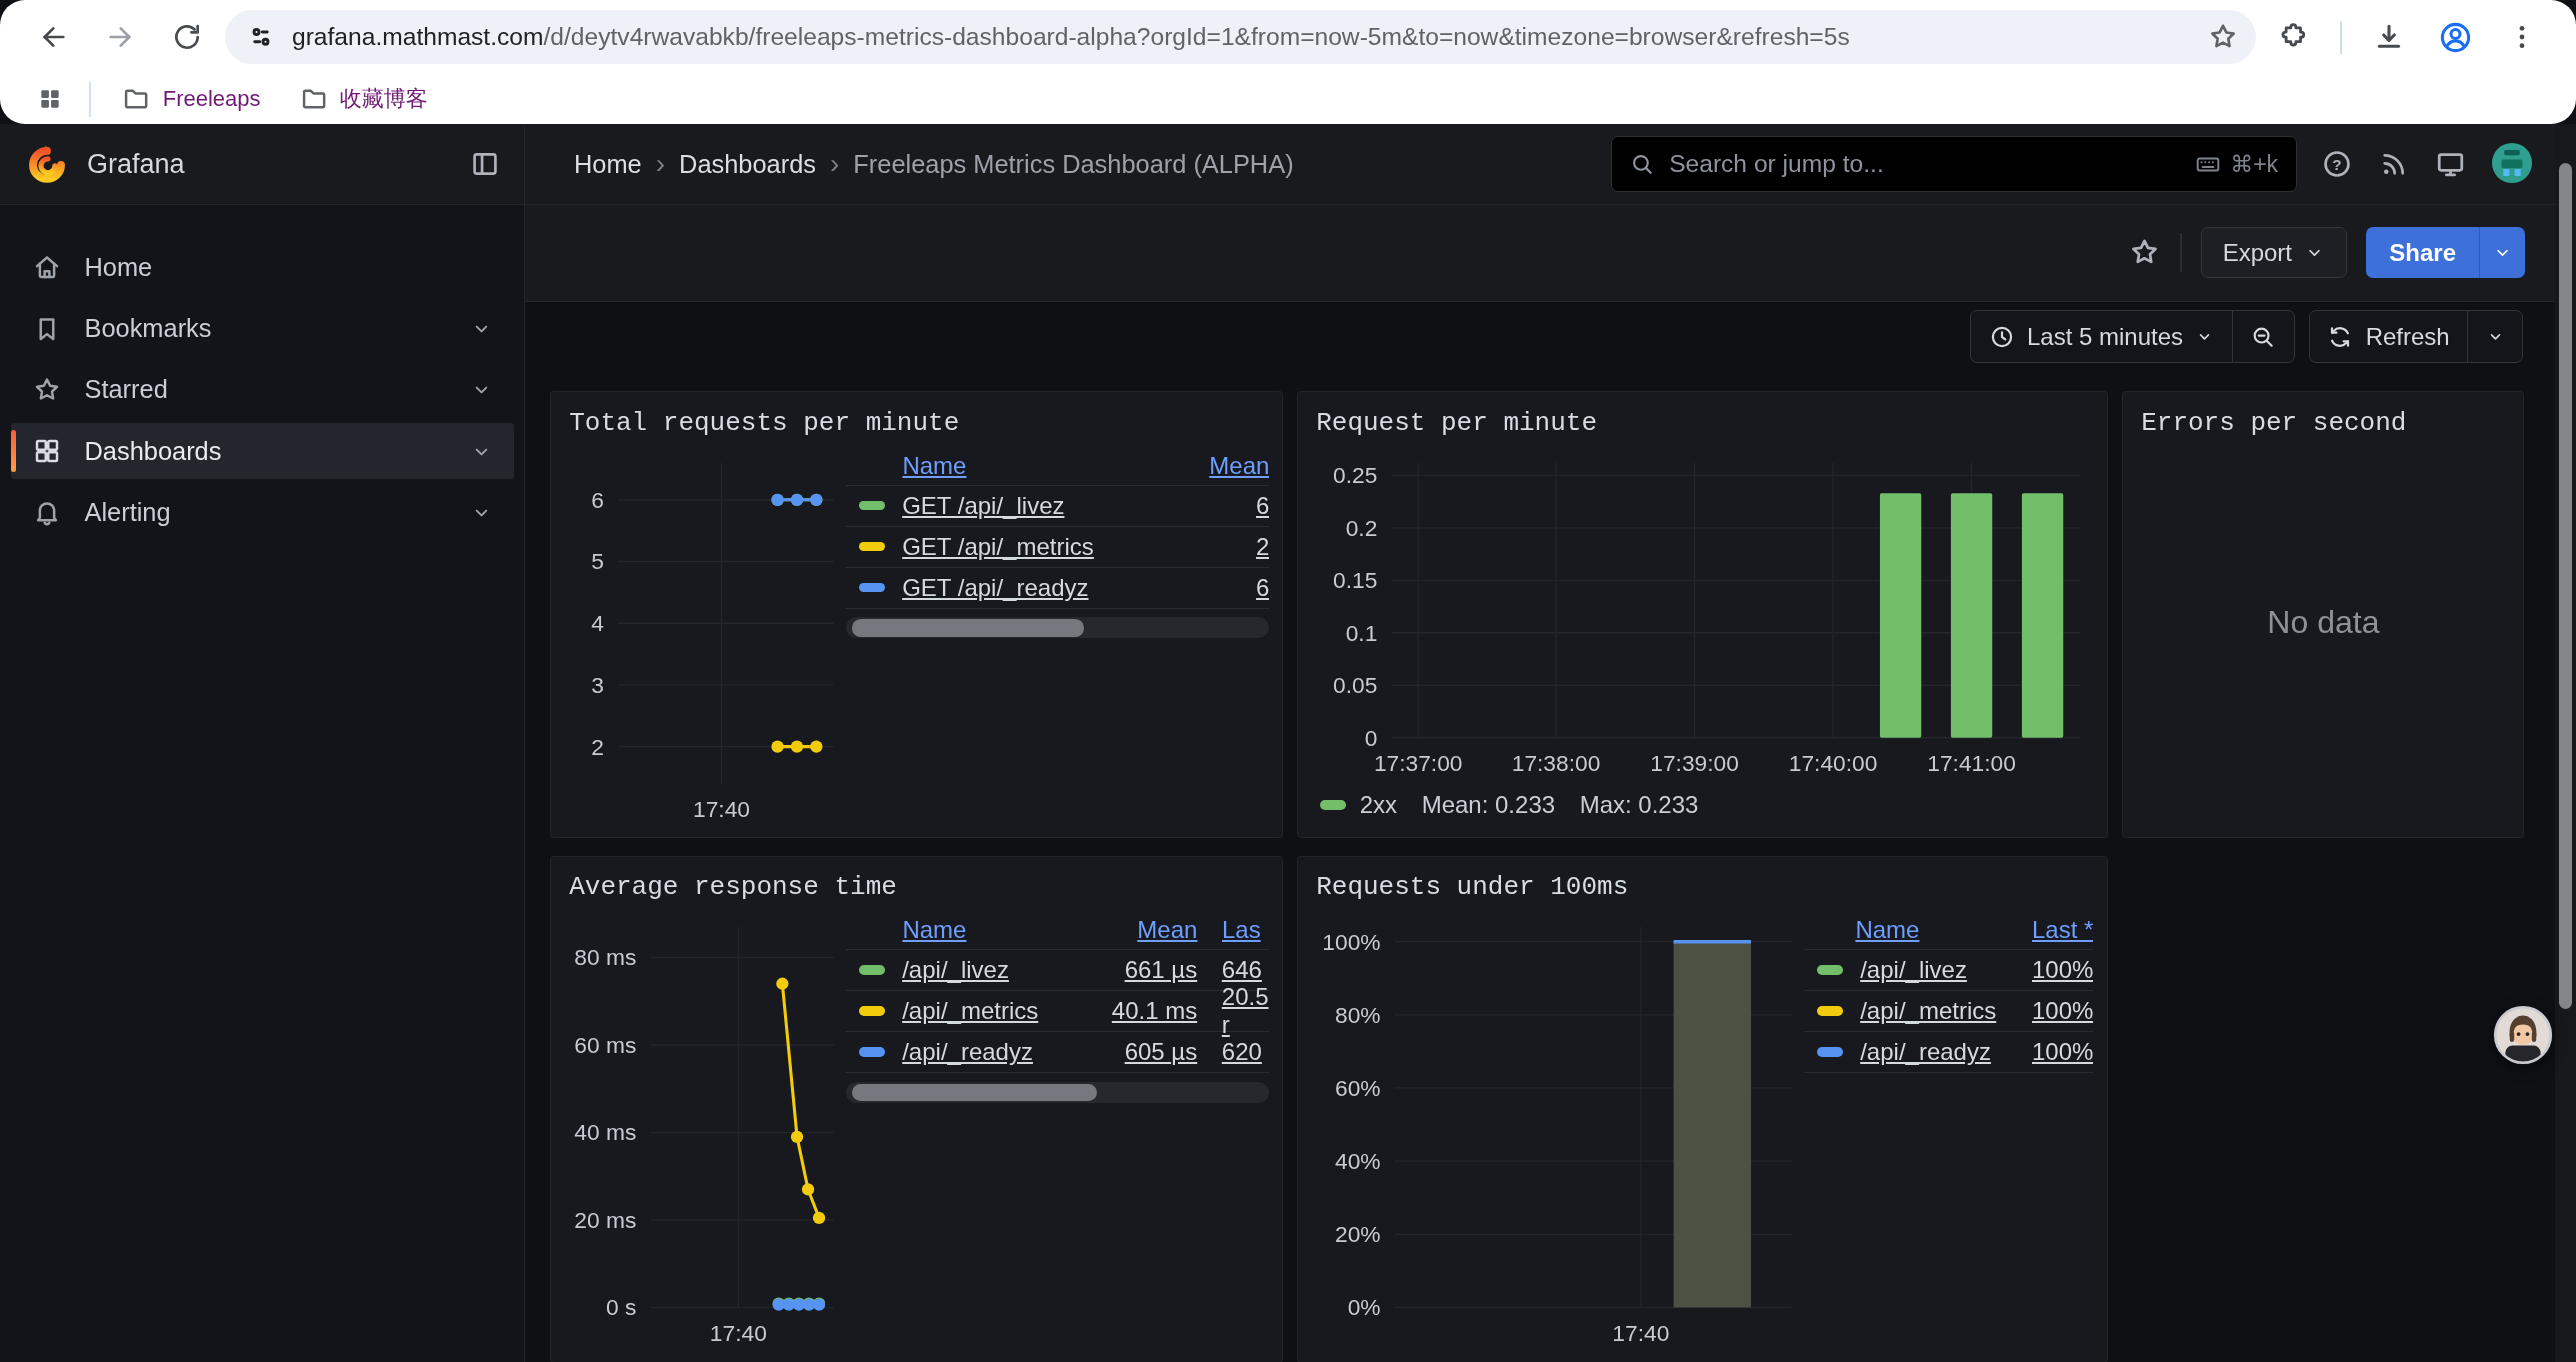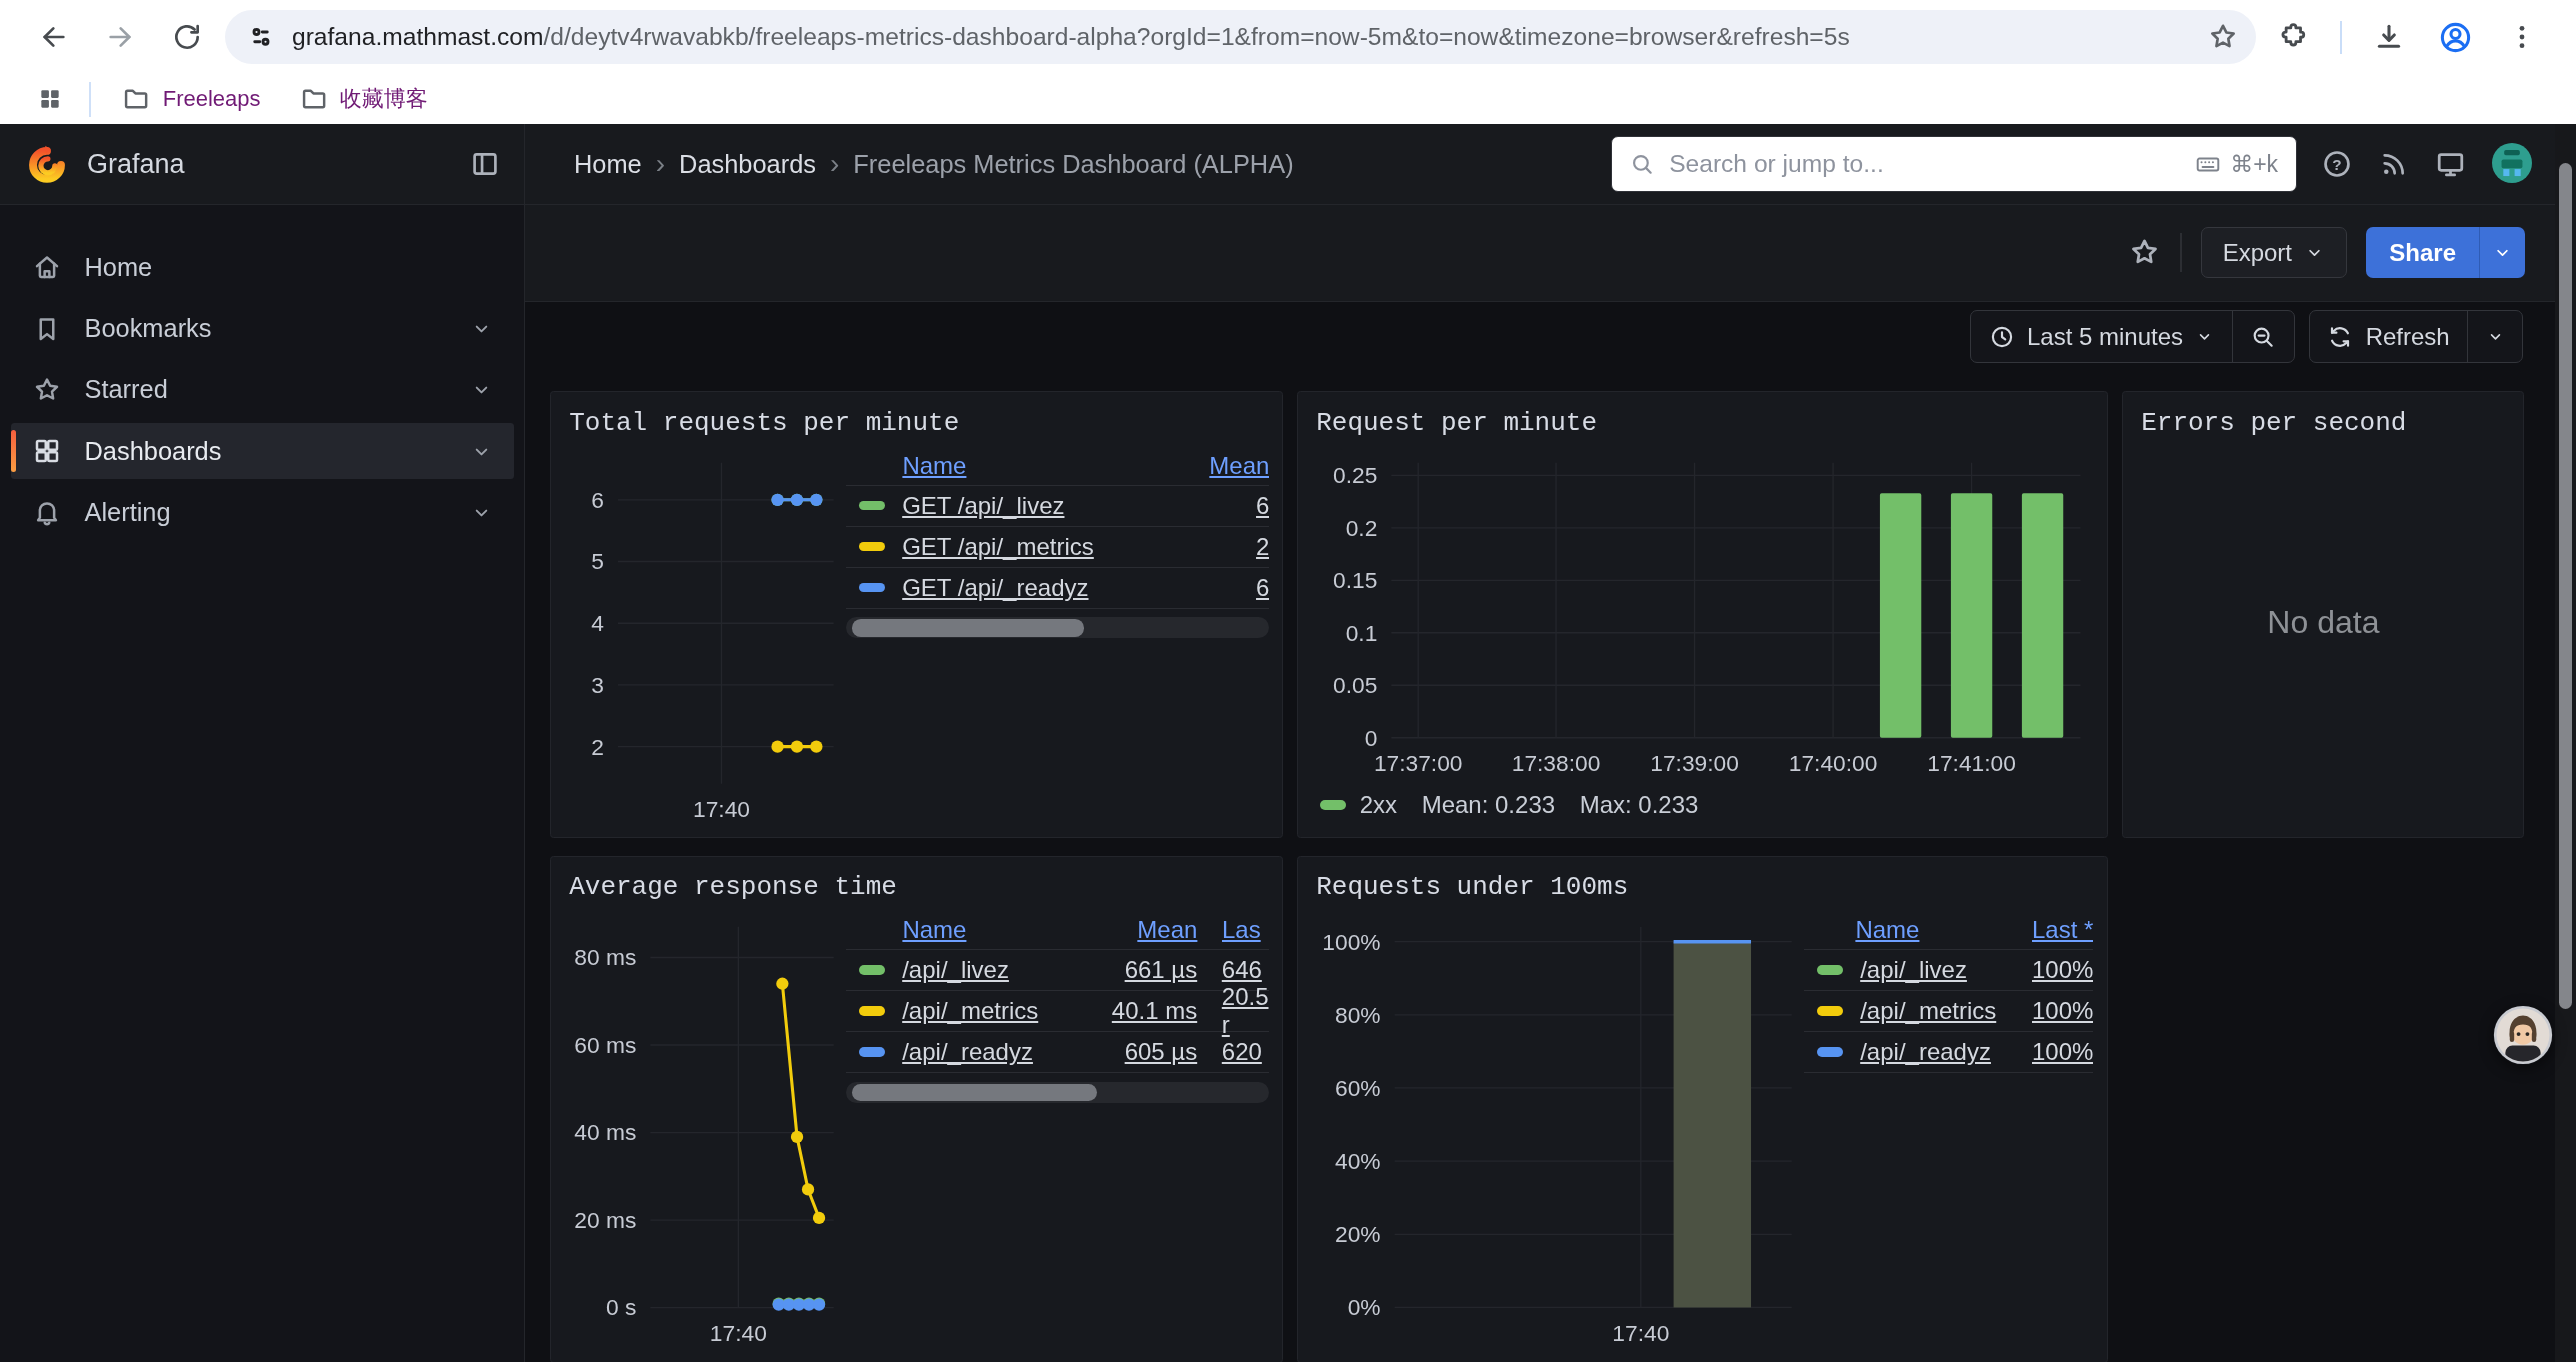--- a/index.html
+++ b/index.html
@@ -2,40 +2,40 @@
 <html style="font-size:14px"><head>
 <meta charset="utf-8">
 <style>
   * { margin:0; padding:0; box-sizing:border-box; }
   html,body { width:2576px; height:1363px; overflow:hidden; }
   body { font-family:"Liberation Sans", sans-serif; background:#0F1014; position:relative; }
   svg.icon { stroke:currentColor; fill:none; stroke-width:2; stroke-linecap:round; stroke-linejoin:round; display:block; }
   .row { display:flex; align-items:center; }
 
   
-  .browser { position:absolute; top:0; left:0; width:2576px; height:124px; background:#ffffff; z-index:30; }
+  .browser { position:absolute; top:0; left:0; width:2576px; height:124px; background:#ffffff; z-index:30;border-radius:25px; }
   .btoolbar { height:74px; display:flex; align-items:center; padding:0 24.6px; gap:8.8px; }
   .bicon { width:58px; height:58px; border-radius:50%; display:flex; align-items:center; justify-content:center; color:#474b4f; flex:0 0 auto; }
   .bicon.dis { color:#9aa0a6; }
   .urlpill { flex:1; height:54px; background:#eef1f8; border-radius:27px; display:flex; align-items:center; padding:0 17.5px 0 21px; gap:16px; color:#202124; min-width:0; }
   .urltext { font-size:24.6px; white-space:nowrap; overflow:hidden; flex:1; }
   .urltext .dom { color:#202124; }
   .urltext .rest { color:#5f6368; }
   .bdivider { width:1.8px; height:33px; background:#d8dbe0; margin:0 8.8px; }
   .bookbar { height:50px; display:flex; align-items:center; padding:0 26px; gap:7px; }
   .bm { display:flex; align-items:center; gap:12.3px; padding:7px 16px; border-radius:16px; color:#701a75; font-size:22px; }
   
   .gheader { position:absolute; top:124px; left:0; width:2576px; height:81px; background:#181A1E; border-bottom:1.3px solid #24262B; display:flex; align-items:center; z-index:20; }
   .brand { width:525px; height:100%; display:flex; align-items:center; padding:0 23px 0 26px; gap:19px; border-right:1.3px solid #24262B; }
   .brandname { font-size:27px; color:#D5D9E0; flex:1; }
   .crumbs { display:flex; align-items:center; gap:14px; padding-left:49px; font-size:25.4px; color:#DBDEE5; }
   .crumbsep { color:#7B8087; font-size:28px; }
   .crumb-last { color:#9CA1AA; }
   .hdr-right { margin-left:auto; display:flex; align-items:center; gap:24.6px; padding-right:44px; }
-  .searchbox { width:686px; height:56px; background:#ffffff; border:1.3px solid #2F3137; border-radius:7px; display:flex; align-items:center; padding:0 17.5px; gap:14px; color:#8E939E; }
+  .searchbox { width:686px; height:56px; background:#000000; border:1.3px solid #2F3137; border-radius:7px; display:flex; align-items:center; padding:0 17.5px; gap:14px; color:#8E939E; }
   .searchbox .ph { font-size:24.6px; flex:1; }
   .kbd { display:flex; align-items:center; gap:8.8px; color:#7E838C; font-size:23px; }
   .hicon { color:#ADB2BB; display:flex; align-items:center; justify-content:center; }
 
   
   .sidebar { position:absolute; top:204px; left:0; width:525px; bottom:0; background:#131419; border-right:1.3px solid #24262B; padding-top:30px; z-index:10; }
   .sitem { height:56px; margin:5.3px 10.5px; display:flex; align-items:center; gap:23px; padding:0 21px; border-radius:3.5px; color:#C9CED7; font-size:25.4px; position:relative; }
   .sitem .sic { color:#9DA2AB; }
   .sitem .chev { margin-left:auto; color:#9DA2AB; }
   .sitem.active { background:#24262D; color:#E8EBF0; }

